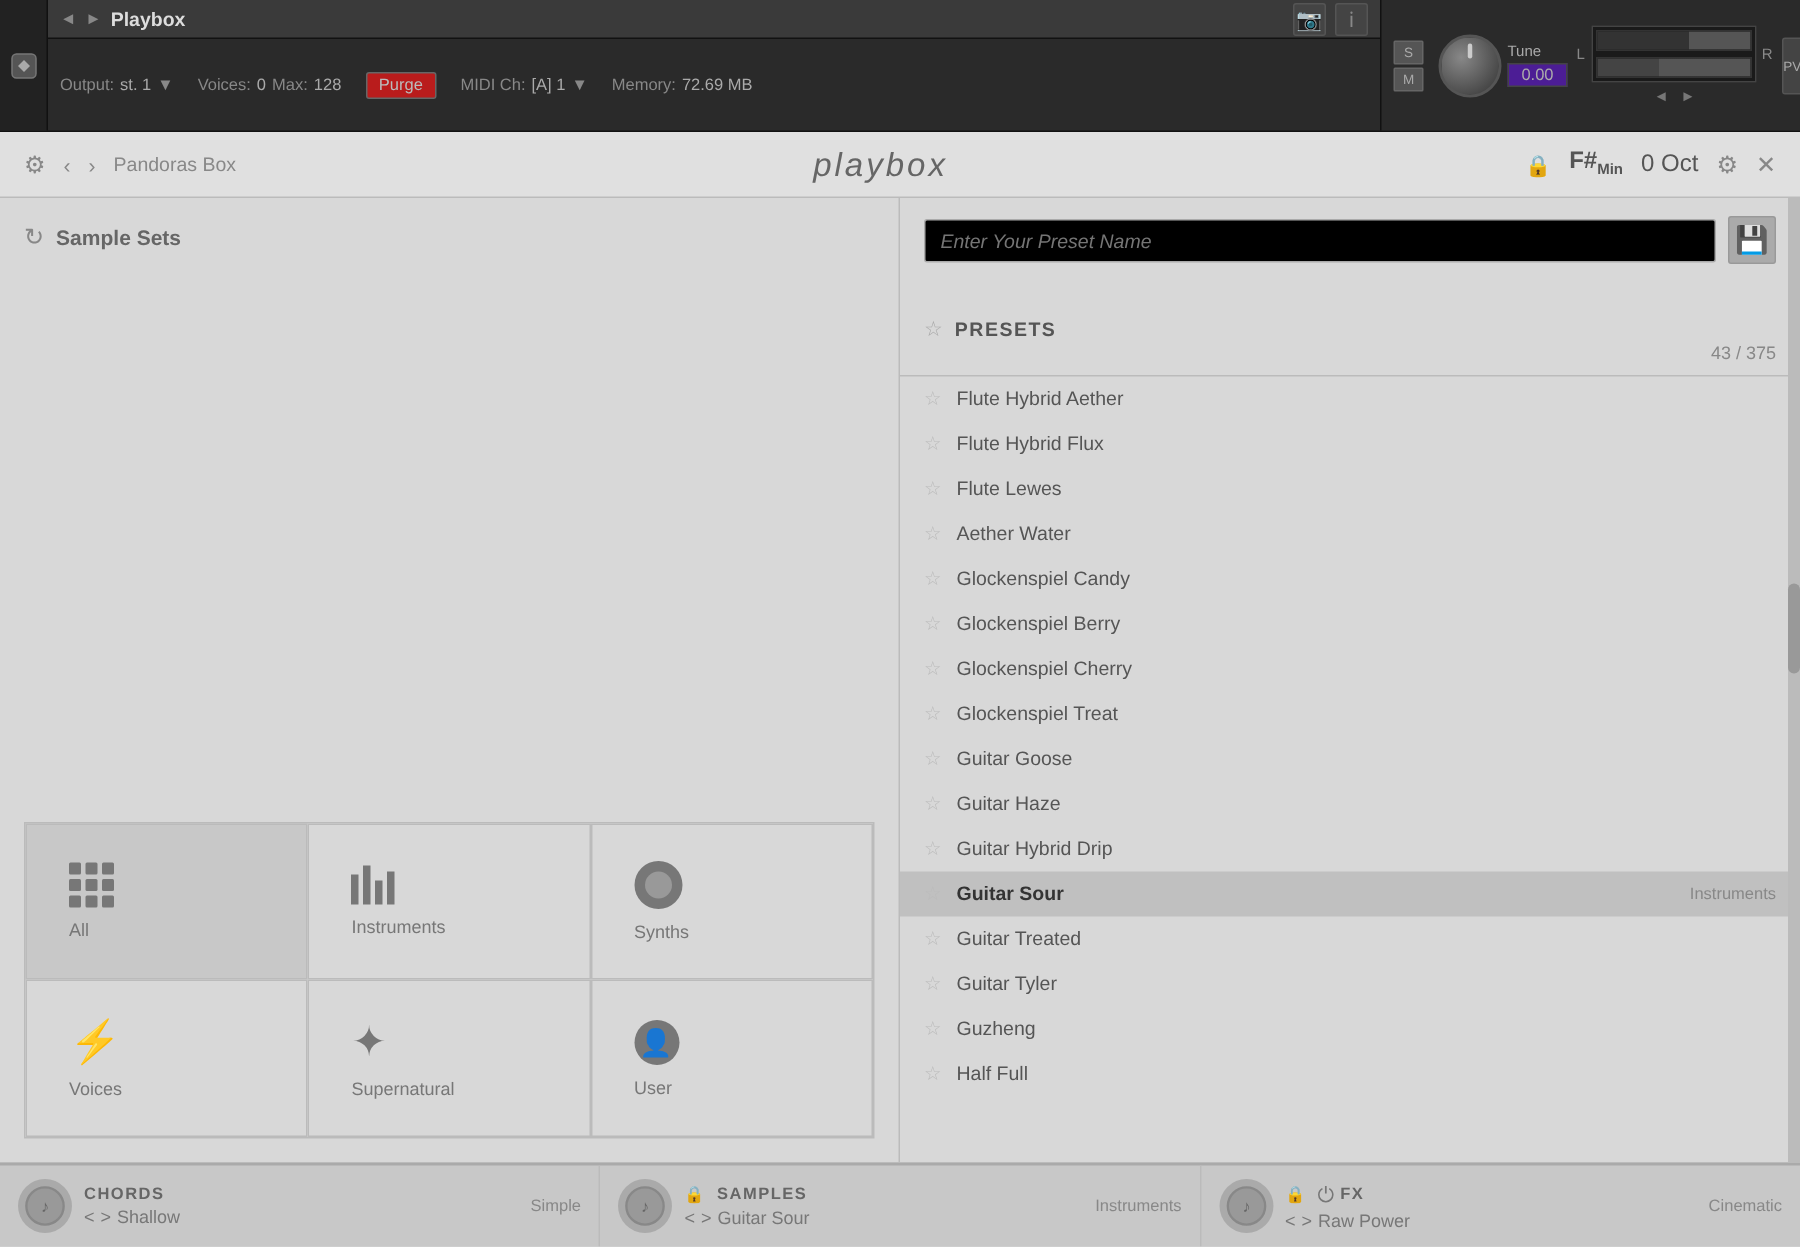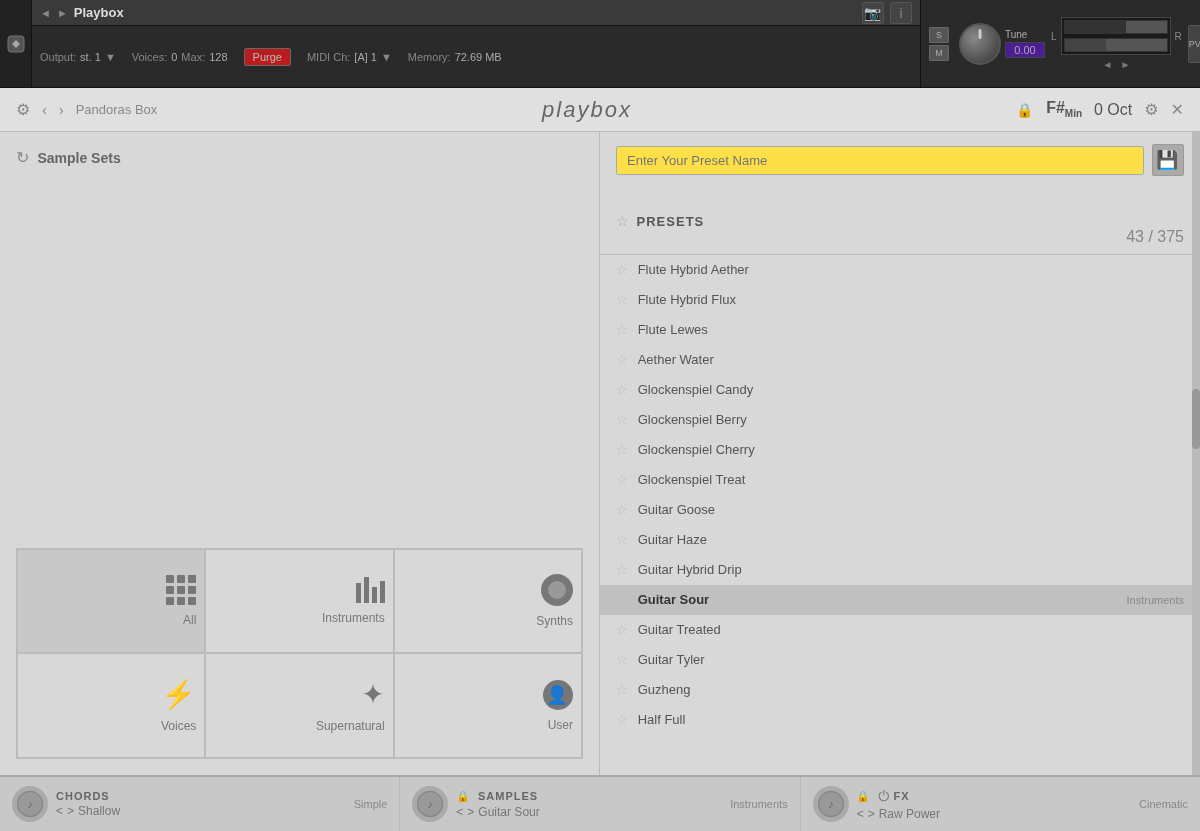--- a/index.html
+++ b/index.html
@@ -234,23 +234,23 @@
     .category-grid {
       display: grid;
       grid-template-columns: repeat(3, 1fr);
       gap: 0;
       border: 1px solid #bbb;
       margin-top: auto;
     }
     .category-cell {
       display: flex;
       flex-direction: column;
-      align-items: flex-end;
+      align-items: flex-start;
       justify-content: center;
-      padding: 24px 8px;
+      padding: 24px 28px;
       border: 1px solid #bbb;
       cursor: pointer;
       background: #d8d8d8;
       gap: 8px;
     }
     .category-cell.active { background: #c8c8c8; }
     .category-label { font-size: 12px; color: #777; }
 
     
     .grid-icon {
@@ -295,26 +295,27 @@
       position: relative;
     }
     .preset-header-row {
       display: flex;
       align-items: center;
       padding: 12px 16px;
       gap: 8px;
     }
     .preset-name-input {
       flex: 1;
-      background: #fde047;
+      background: #000000;
       border: 1px solid #aaa;
       padding: 6px 10px;
       font-size: 13px;
       color: #666;
       border-radius: 2px;
+      font-style: italic;
     }
     .save-btn {
       width: 32px; height: 32px;
       background: #aaa;
       border: 1px solid #999;
       cursor: pointer;
       display: flex; align-items: center; justify-content: center;
       font-size: 18px;
       color: #666;
       border-radius: 2px;
@@ -327,21 +328,21 @@
       padding: 8px 16px;
       border-bottom: 1px solid #bbb;
     }
     .presets-section-left {
       display: flex;
       align-items: center;
       gap: 8px;
     }
     .star-icon { color: #aaa; font-size: 14px; cursor: pointer; }
     .presets-label { font-size: 13px; font-weight: bold; color: #555; letter-spacing: 1px; }
-    .presets-count { font-size: 16px; color: #888; margin-top: 32px; }
+    .presets-count { font-size: 12px; color: #888; margin-top: 32px; }
 
     .preset-list {
       flex: 1;
       overflow-y: auto;
       padding: 0;
     }
     .preset-item {
       display: flex;
       align-items: center;
       padding: 7px 16px;

